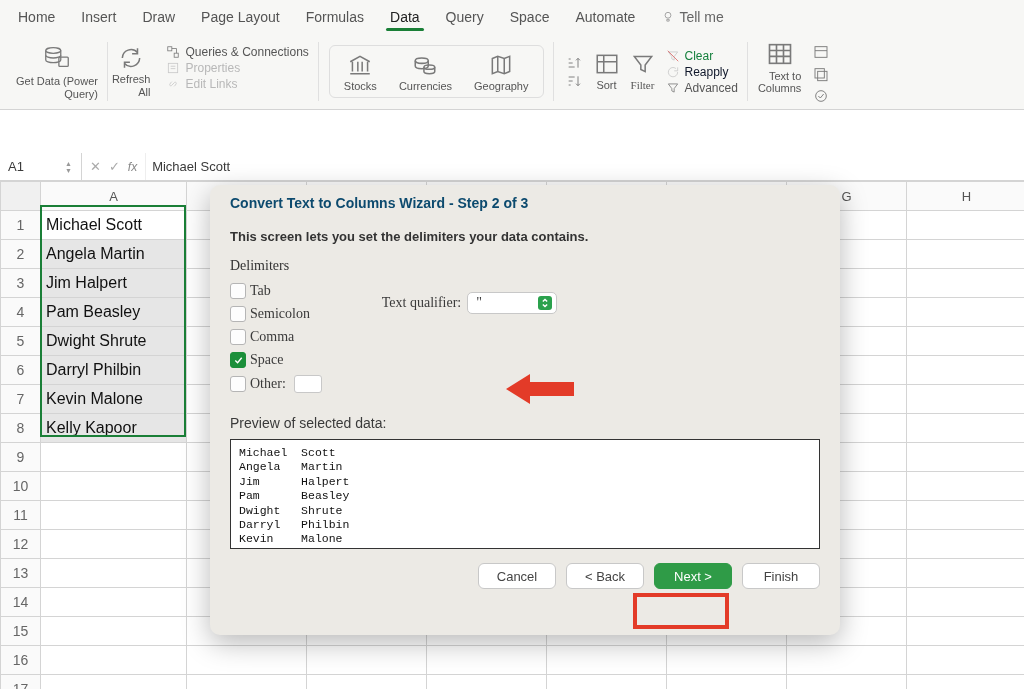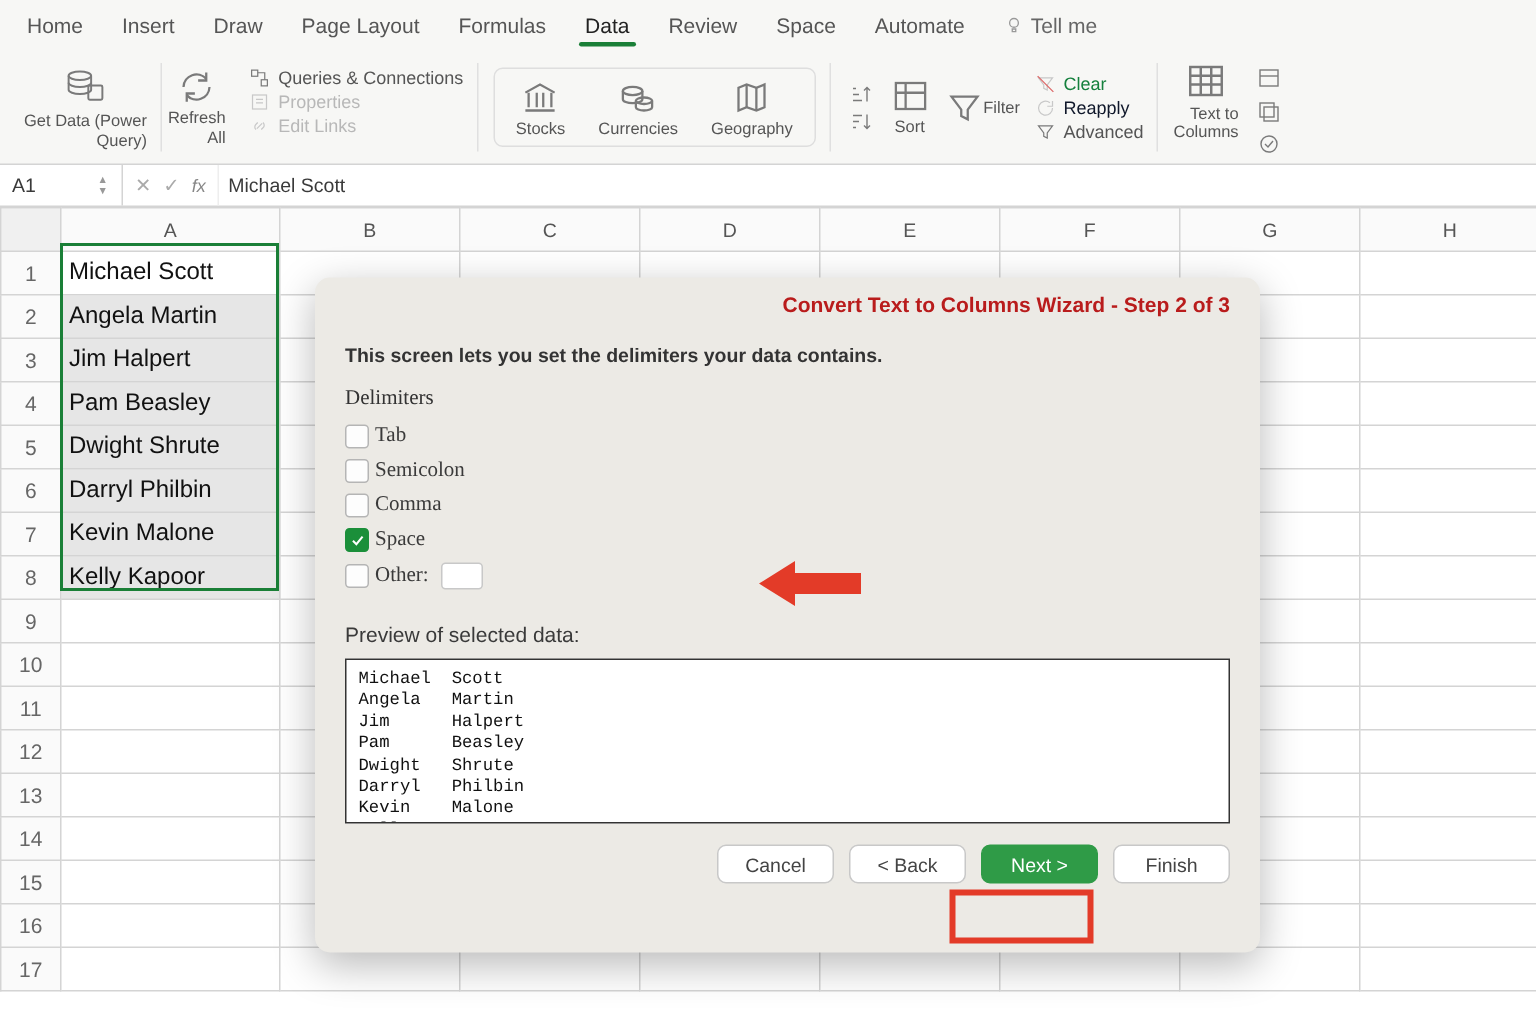--- a/index.html
+++ b/index.html
@@ -58,20 +58,21 @@
   .datatypesbox { display:flex; gap:22px; border:1px solid #dedede; border-radius:6px; padding:6px 14px 5px 14px; }
   .datatypesbox .dtitem { display:flex; flex-direction:column; align-items:center; font-size:11px; color:#555; gap:2px;}
   .sortbox { display:flex; align-items:center; gap:10px; }
   .advbox { display:flex; flex-direction:column; gap:2px; font-size:12px; color:#555;}
   
   .fbar {
     display:flex; align-items:center; height:28px;
     border-bottom:1px solid var(--ribbon-border);
     background:#fff;
     font-size:13px;
+    margin-top:43px;
   }
   .namebox {
     width:82px; height:100%; display:flex; align-items:center; justify-content:space-between;
     border-right:1px solid var(--ribbon-border); padding:0 6px 0 8px;
   }
   .namebox .stepper { width:10px; display:flex; flex-direction:column; }
   .namebox .stepper div { font-size:7px; line-height:7px; color:#999;}
   .fbicons { display:flex; align-items:center; gap:8px; padding:0 8px; color:#888; }
   .fx { font-style:italic; font-size:12px; }
   .fval { flex:1; padding-left:6px; border-left:1px solid #eee; height:100%; display:flex; align-items:center;}
@@ -95,21 +96,21 @@
   }
   
   .dialog {
     position:absolute; left:210px; top:185px; width:630px; height:450px;
     background: var(--dialog-bg);
     border-radius:10px;
     box-shadow: 0 8px 28px rgba(0,0,0,0.28);
     padding: 10px 20px 14px 20px;
     display:flex; flex-direction:column;
   }
-  .dialog h1 { font-size:14px; font-weight:600; text-align:right; margin: 0 0 18px 0; color:#b91c1c;}
+  .dialog h1 { font-size:14px; font-weight:600; text-align:left; margin: 0 0 18px 0; color:#0c4a6e;}
   .dialog .desc { font-size:13px; font-weight:700; color:#333; margin-bottom:14px;}
   .delims { display:flex; gap:60px;font-family:Liberation Serif, serif; }
   .delcol { display:flex; flex-direction:column; gap:7px; font-size:14px;}
   .delcol .hdr { color:#333; margin-bottom:2px;}
   .cb { display:flex; align-items:center; gap:4px; }
   .cbox {
     width:16px; height:16px; border:1.5px solid #b5b5b5; border-radius:3px; background:#fdfdfd;
     display:flex; align-items:center; justify-content:center;
   }
   .cbox.checked { background: var(--checkbox-green); border-color: var(--checkbox-green); color:#fff;}
@@ -138,21 +139,21 @@
 </head>
 <body>
 
 <div class="tabs">
   <div class="tab">Home</div>
   <div class="tab">Insert</div>
   <div class="tab">Draw</div>
   <div class="tab">Page Layout</div>
   <div class="tab">Formulas</div>
   <div class="tab active">Data</div>
-  <div class="tab">Review</div>
+  <div class="tab">Query</div>
   <div class="tab">Space</div>
   <div class="tab">Automate</div>
   <div class="tab tellme">
     <svg class="bulb" viewBox="0 0 24 24">
         <circle cx="12" cy="9" r="5" fill="none" stroke="#999" stroke-width="1.5"></circle>
         <path d="M10 16h4v3h-4z" fill="none" stroke="#999" stroke-width="1.5"></path>
       </svg>
     <span>Tell me</span>
   </div>
 </div>
@@ -239,21 +240,21 @@
             <path d="M4 6h9M4 12h6M4 18h3M18 5v14M15 16l3 3 3-3"></path>
           </svg>
       </div>
       <div style="display:flex;flex-direction:column;align-items:center;">
         <svg width="26" height="26" class="ribicon" viewBox="0 0 24 24">
             <rect x="3" y="4" width="18" height="16"></rect>
             <path d="M3 10h18M9 4v16"></path>
           </svg>
         <div class="riblabel">Sort</div>
       </div>
-      <div style="display:flex;align-items:center;">
+      <div style="display:flex;flex-direction:column;align-items:center;font-family:Liberation Serif, serif;">
         <svg width="26" height="26" class="ribicon" viewBox="0 0 24 24">
             <path d="M4 5h16l-6 8v6l-4-2v-4z"></path>
           </svg>
         <div class="riblabel">Filter</div>
       </div>
       <div class="advbox">
         <div class="ribrow" style="color:#15803d;">
             <svg width="14" height="14" class="ribicon" viewBox="0 0 24 24" style="stroke:#c8c8c8">
               <path d="M4 5h16l-6 8v6l-4-2v-4z"></path>
               <path d="M3 3l18 18" stroke="#d66"></path>
@@ -568,20 +569,31 @@
           </div>
         <span>Space</span>
       </div>
       <div class="cb">
         <div class="cbox"></div>
           <span>Other:</span>
         <div class="otherinput"></div>
       </div>
     </div>
     <div class="delcol" style="margin-top:22px;">
+      <div class="qualrow">
+        <span>Text qualifier:</span>
+        <div class="qualsel">
+          <span>"</span>
+          <div class="dd">
+            <svg width="8" height="10" viewBox="0 0 10 14" fill="none" stroke="#fff" stroke-width="2">
+                <path d="M2 5l3-3 3 3M2 9l3 3 3-3"></path>
+              </svg>
+          </div>
+        </div>
+      </div>
     </div>
   </div>
 
   <div class="previewlbl">Preview of selected data:</div>
   <div class="previewbox">Michael  Scott
 Angela   Martin
 Jim      Halpert
 Pam      Beasley
 Dwight   Shrute
 Darryl   Philbin

